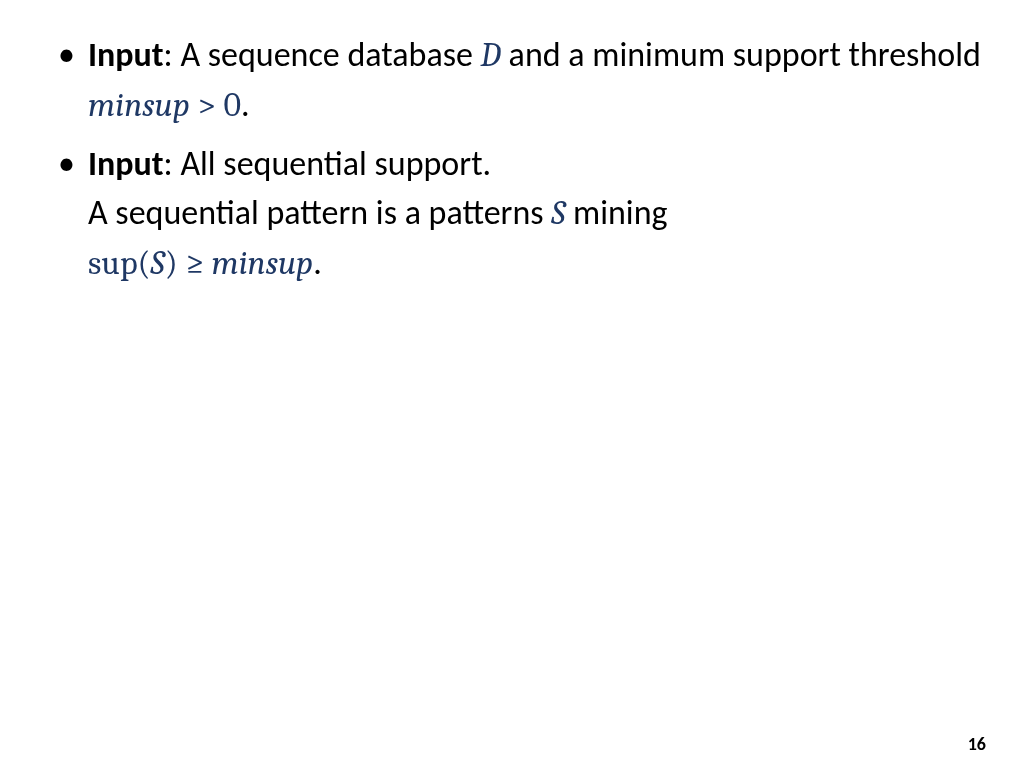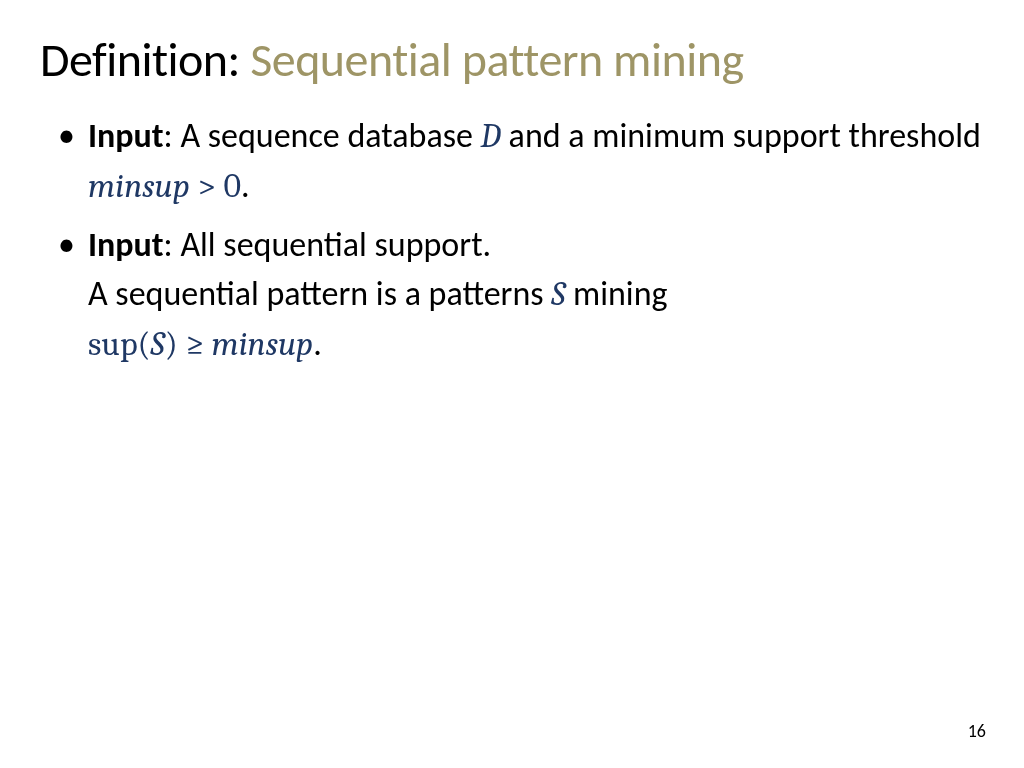--- a/index.html
+++ b/index.html
@@ -69,34 +69,31 @@
     color: #1f3864;
   }
   .mathnum {
     font-family: "Cambria Math", Cambria, Georgia, serif;
     font-style: normal;
     color: #1f3864;
   }
   .page-number {
     position: absolute;
     right: 38px;
-    bottom: 26px;
+    bottom: 13px;
     font-size: 18px;
-    font-weight: 400;
+    font-weight: 700;
     color: #000000;
   }
 </style>
 </head>
 <body>
 
 <div class="slide">
 
-  <h1 class="title">
-    <span class="def-word">Definition:</span><span class="subtitle"> Sequential pattern mining</span>
-  </h1>
 
   <div class="content">
     <ul class="bullets">
 
       <li>
         <span class="bold">Input</span><span>: A sequence database </span><span class="mathvar">D</span><span> and a minimum support threshold </span><span class="mathvar">minsup</span><span class="mathop">  &gt;  </span><span class="mathnum">0</span><span>.</span>
       </li>
 
       <li>
         <span class="bold">Input</span><span>: All sequential support.</span><br>

